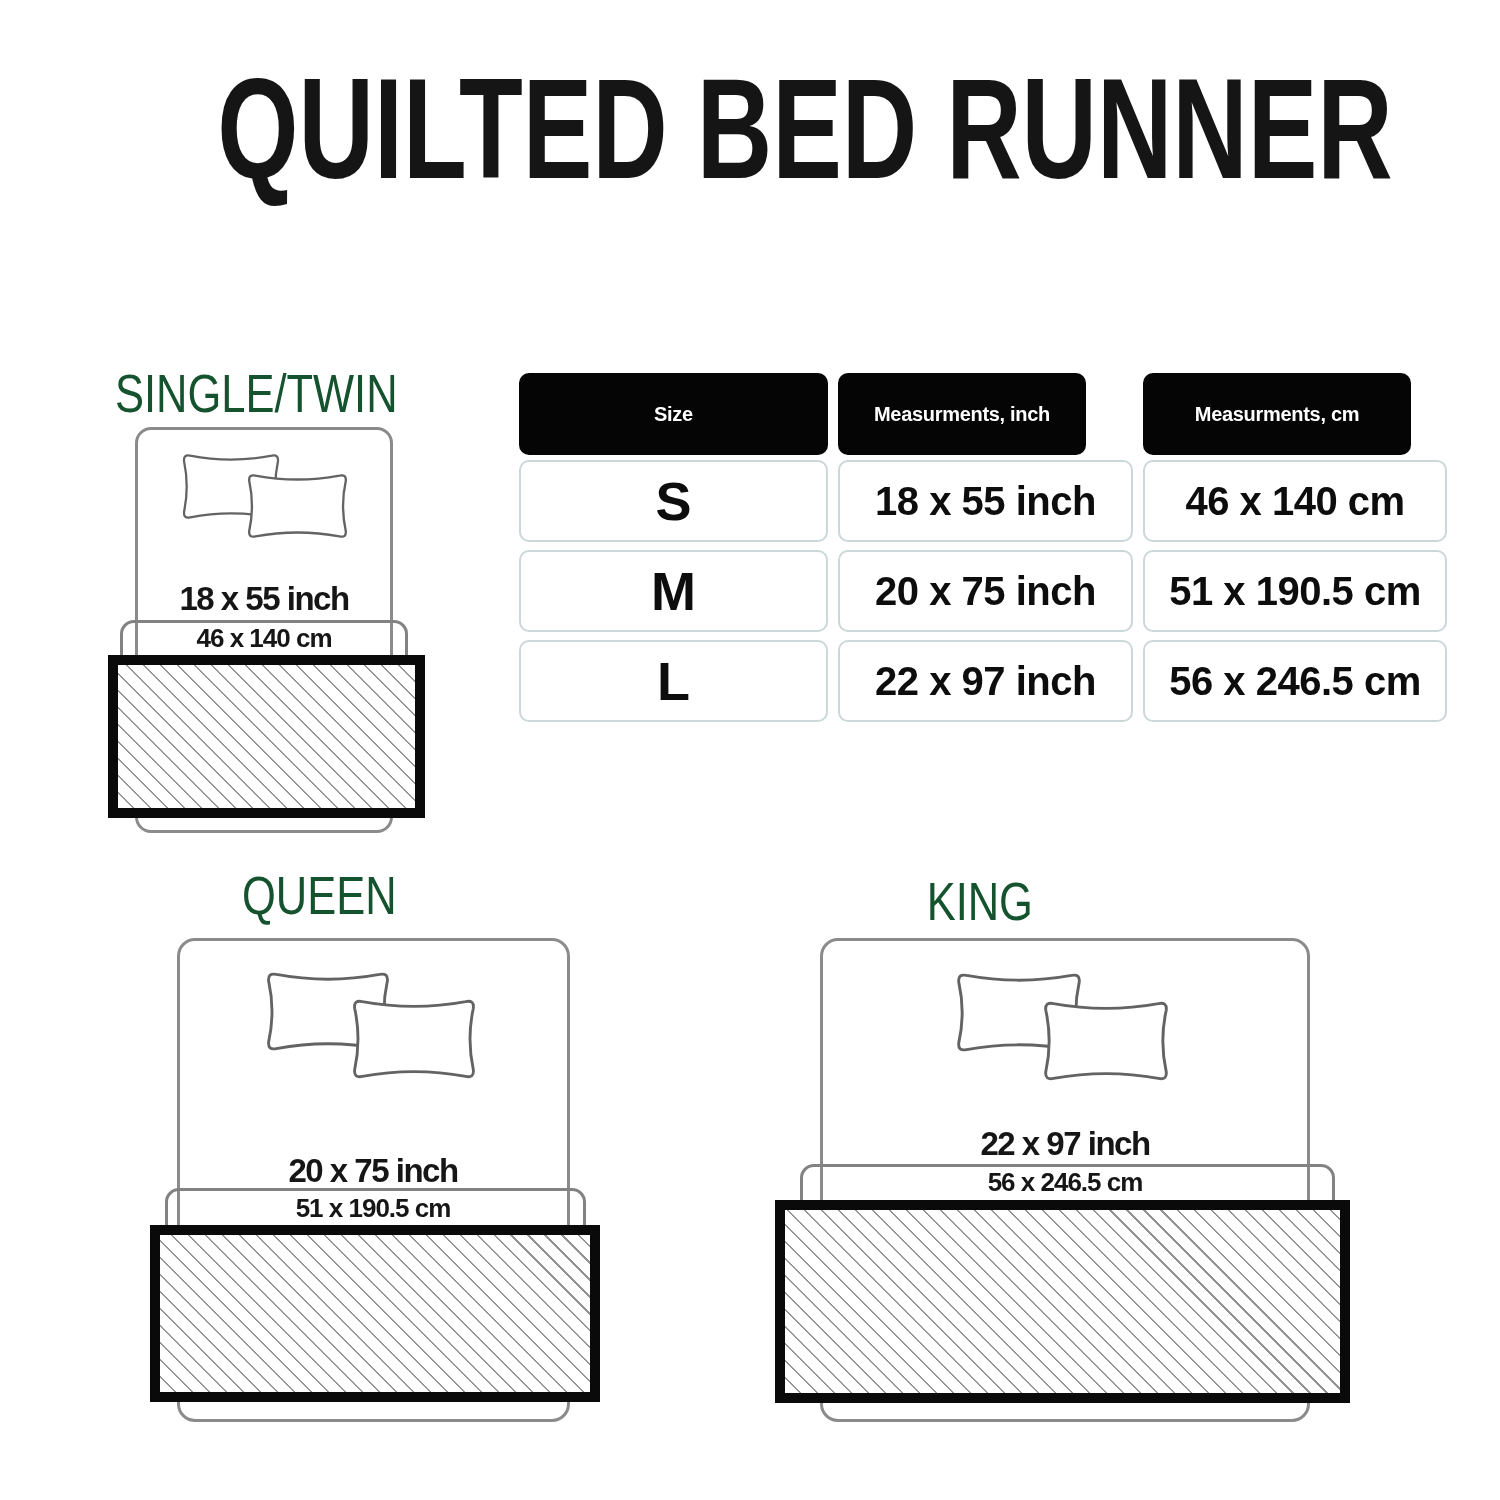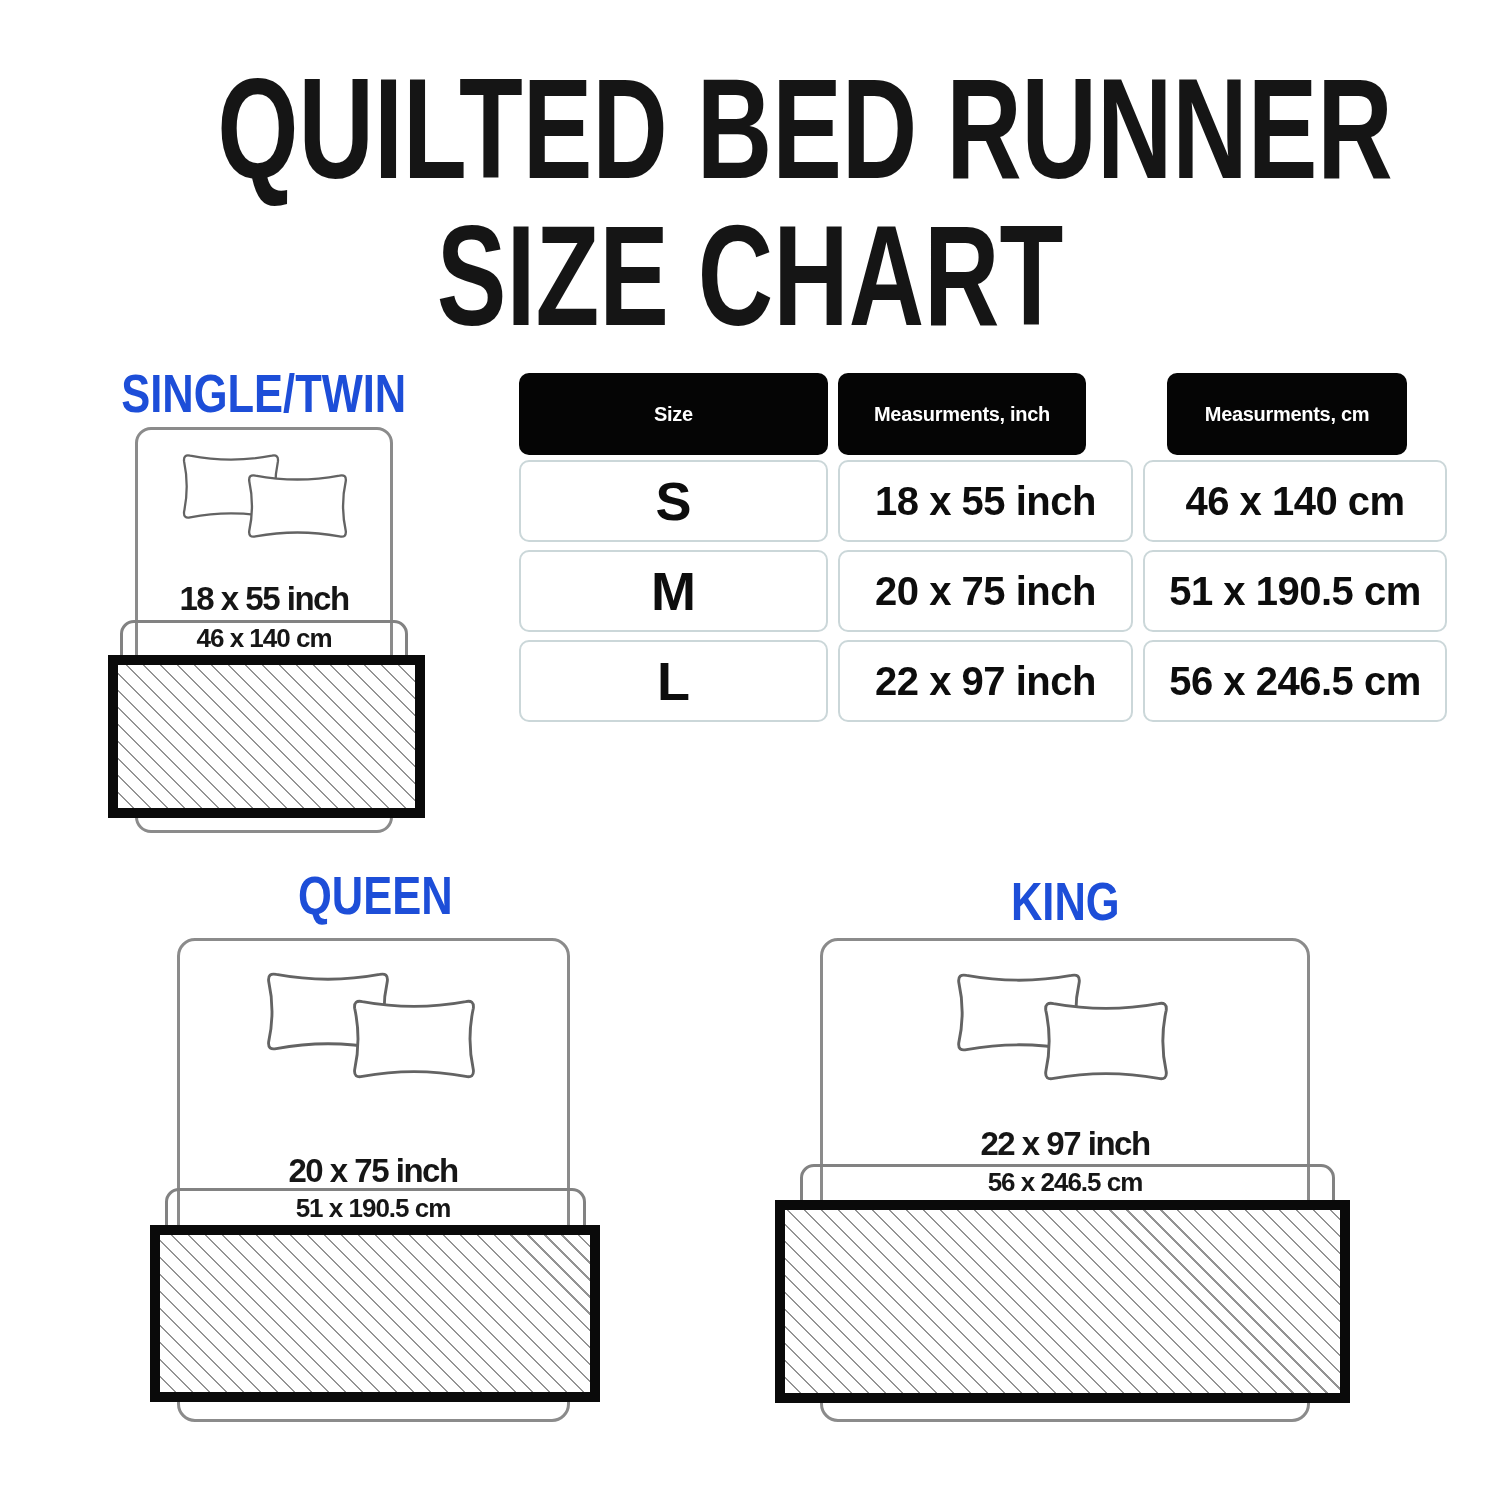--- a/index.html
+++ b/index.html
@@ -20,43 +20,42 @@
   .tcell.size{font-size:54px;}
   .tcell.val{font-size:40px;letter-spacing:-0.5px;}
   
   .bed{position:absolute;border:3px solid #8b8b8b;border-radius:18px;box-sizing:border-box;z-index:1;background:transparent;}
   .band{position:absolute;border:3px solid #828282;border-radius:14px;box-sizing:border-box;z-index:3;background:transparent;}
   .runner{position:absolute;border:10px solid #0a0a0a;box-sizing:border-box;z-index:4;
     background-color:#ffffff;
     background-image:repeating-linear-gradient(45deg, transparent 0px, transparent 10.5px, #949494 10.5px, #949494 12px);}
   .pillow{position:absolute;z-index:2;}
   .pillow svg{display:block;width:100%;height:100%;}
-  .diagram-label{position:absolute;font-weight:700;font-size:53px;line-height:56px;color:#1d4ed8;
-    text-align:center;z-index:6;white-space:nowrap;}
+  .diagram-label{position:absolute;font-weight:400;font-size:53px;line-height:56px;color:#14532d;
+    text-align:left;z-index:6;white-space:nowrap;}
   .diagram-label .inner{display:inline-block;transform:scaleX(0.82);transform-origin:50% 50%;}
   .dim-inch{position:absolute;font-weight:700;font-size:33px;line-height:36px;letter-spacing:-1.5px;
     color:#161616;text-align:center;z-index:6;white-space:nowrap;}
   .dim-cm{position:absolute;font-weight:700;font-size:26px;line-height:29px;letter-spacing:-1px;
     color:#161616;text-align:center;z-index:6;white-space:nowrap;}
 </style>
 </head>
 <body>
 
 <div class="canvas">
 
   <div class="main-title">
     <div><span class="tline">QUILTED BED RUNNER</span></div>
-    <div><span class="tline">SIZE CHART</span></div>
   </div>
 
   <div>
 
     <div class="thead-cell" style="left:519px;top:373px;width:309px;">Size</div>
     <div class="thead-cell" style="left:838px;top:373px;width:248px;">Measurments, inch</div>
-    <div class="thead-cell" style="left:1167px;top:373px;width:240px;">Measurments, cm</div>
+    <div class="thead-cell" style="left:1143px;top:373px;width:268px;">Measurments, cm</div>
 
     <div class="tcell size" style="left:519px;top:460px;width:309px;">S</div>
     <div class="tcell val" style="left:838px;top:460px;width:295px;">18 x 55 inch</div>
     <div class="tcell val" style="left:1143px;top:460px;width:304px;">46 x 140 cm</div>
 
     <div class="tcell size" style="left:519px;top:550px;width:309px;">M</div>
     <div class="tcell val" style="left:838px;top:550px;width:295px;">20 x 75 inch</div>
     <div class="tcell val" style="left:1143px;top:550px;width:304px;">51 x 190.5 cm</div>
 
     <div class="tcell size" style="left:519px;top:640px;width:309px;">L</div>

